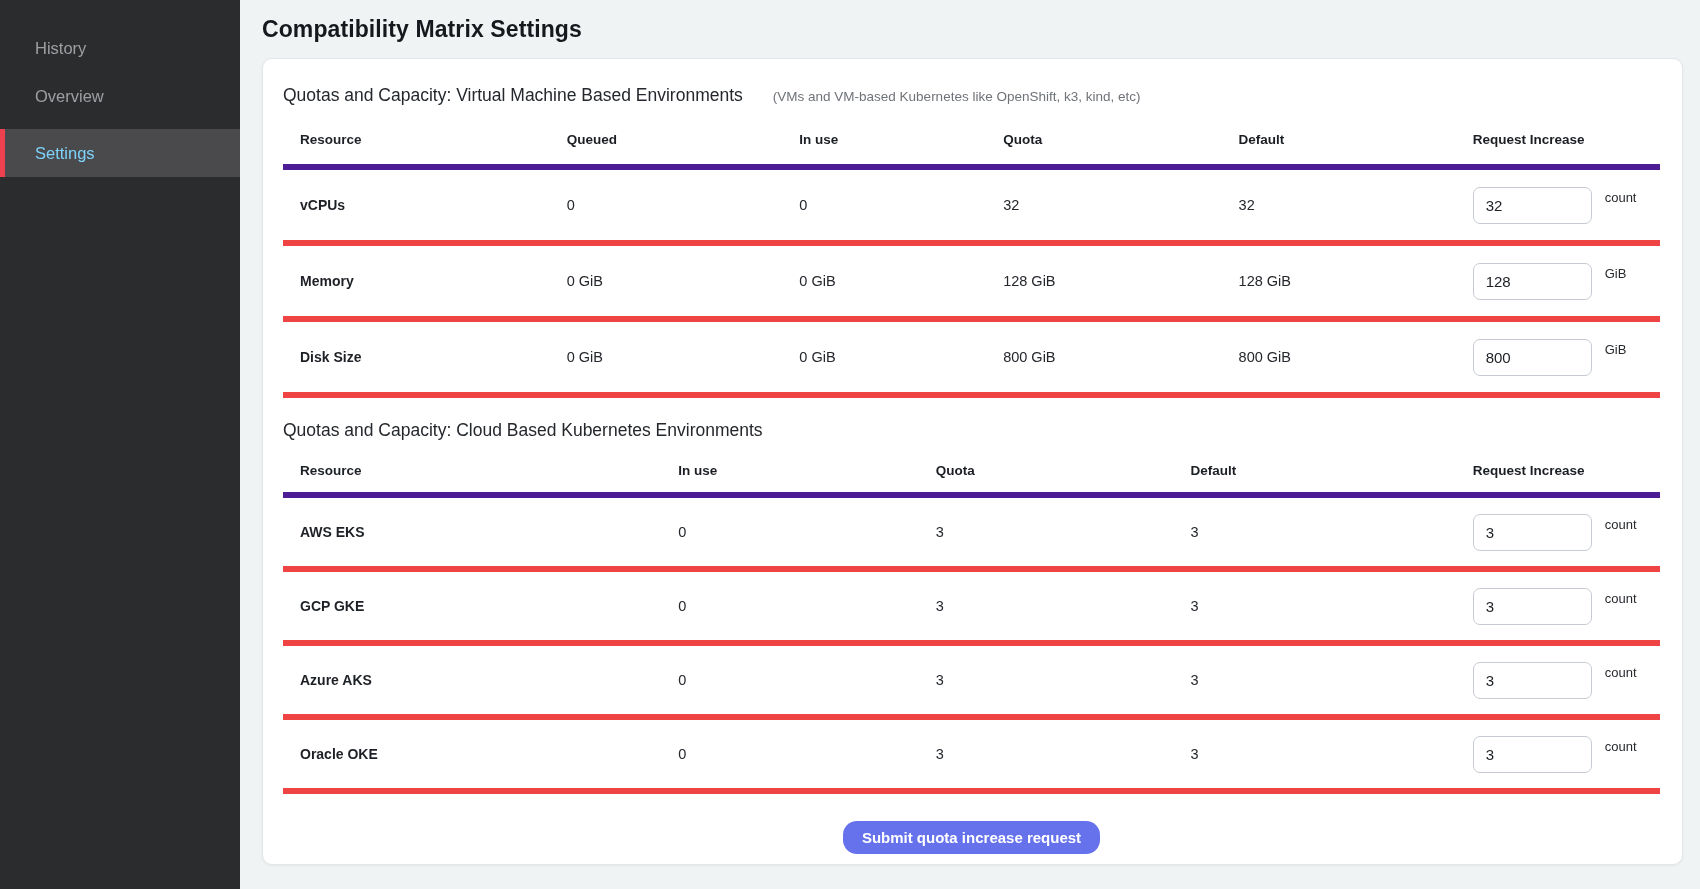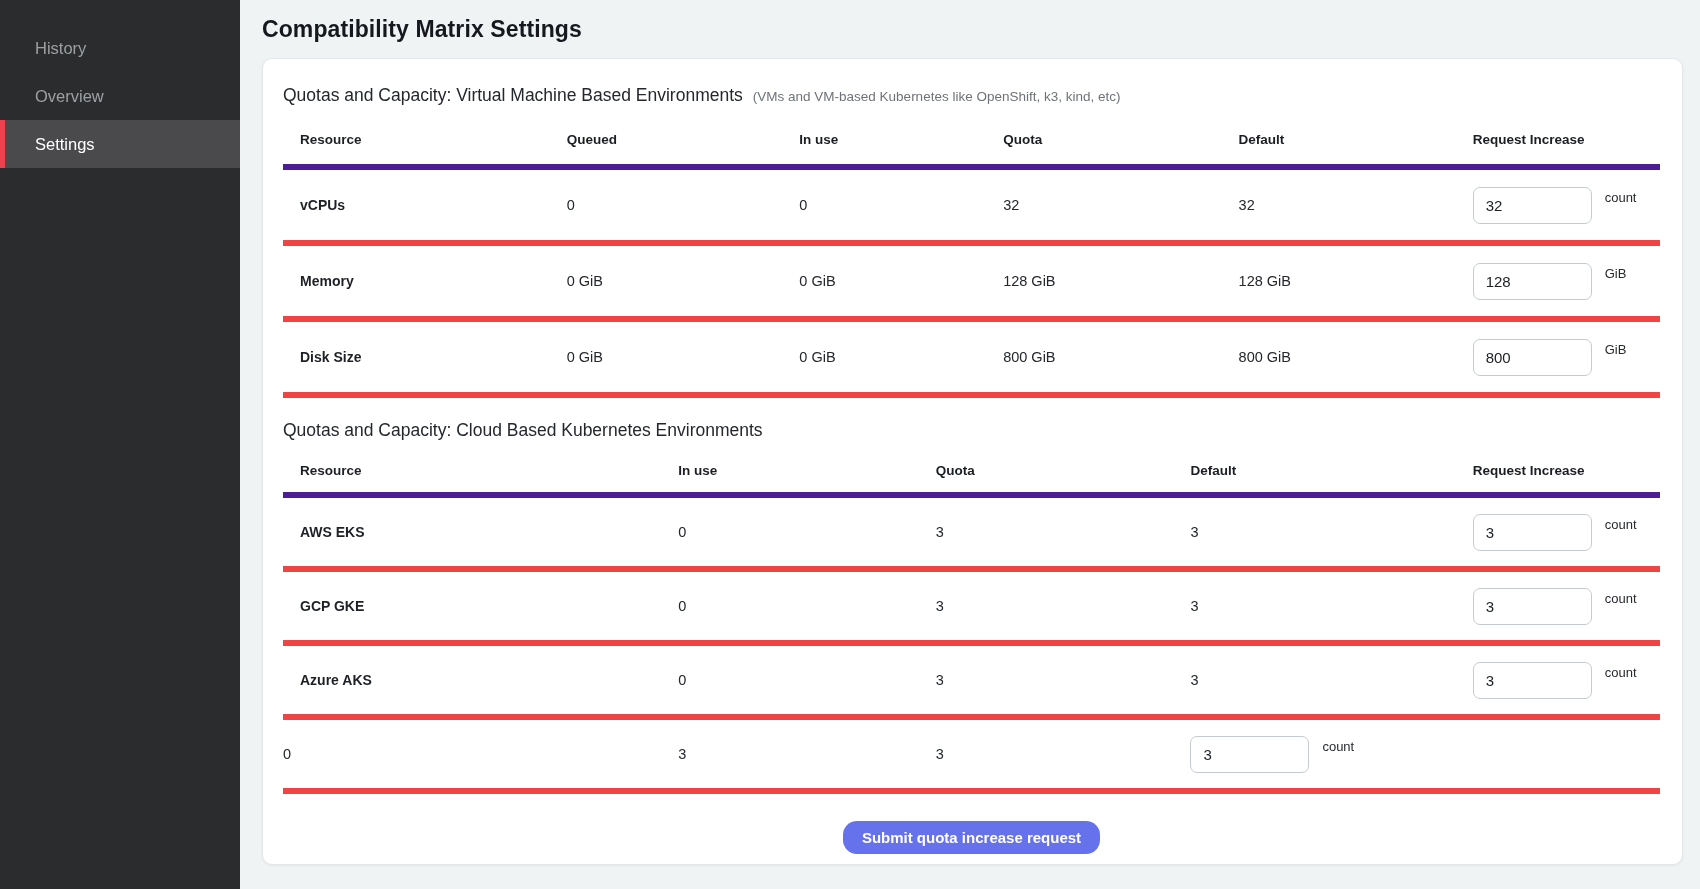--- a/index.html
+++ b/index.html
@@ -18,43 +18,44 @@
     background: var(--sidebar-bg, #2b2c2e);
     padding-top: 24px;
   }
   .nav-item {
     height: 48px; display: flex; align-items: center;
     padding-left: 30px; font-size: 16.5px;
     color: #9da0a3; cursor: pointer;
     border-left: 5px solid transparent;
   }
   .nav-item.active {
-    background: #4a4a4c; color: #ffffff;
+    background: #4a4a4c; color: #7dd3fc;
     border-left-color: var(--accent, #ee4150);
+    margin-top: 9px;
   }
 
   
   .main { flex: 1; padding: 8px 17px 0 22px; background: var(--main-bg, #eff3f4); }
   .page-title {
     margin: 8px 0 15px 0;
     font-size: 23px; font-weight: 700; color: #16181d;
     letter-spacing: 0.1px;
   }
   .card {
     background: #ffffff;
     border: 1px solid #e3e7ea;
     border-radius: 10px;
     box-shadow: 0 1px 3px rgba(20,30,40,0.05);
     height: 807px;
     padding: 22px 22px 20px 20px;
   }
 
   .section-header { display: flex; align-items: baseline; gap: 10px; padding: 4px 0 16px 0; }
   .section-title { font-size: 17.5px; font-weight: 400; color: #24272c; }
-  .section-subtitle { font-size: 13.5px; font-weight: 400; color: #6f7378; }
+  .section-subtitle { font-size: 13.5px; font-weight: 400; color: #6f7378; margin-left: 20px; }
 
   .tbl { width: 100%; }
   .tbl-header {
     display: grid; align-items: center;
     font-size: 13.5px; font-weight: 700; color: #1b1e23;
     padding: 10px 0 17px 0;
     border-bottom: 6px solid #4c1d95;
   }
   .tbl-row {
     display: grid; align-items: center;
@@ -211,20 +212,21 @@
             <div>0</div>
             <div>3</div>
             <div>3</div>
             <div class="req-cell">
               <input class="qty" type="text" value="3" style="">
               <span class="unit">count</span>
             </div>
           </div>
 
           <div class="tbl-row cols-5">
+            <div class="cell-resource">Oracle OKE</div>
             <div>0</div>
             <div>3</div>
             <div>3</div>
             <div class="req-cell">
               <input class="qty" type="text" value="3" style="">
               <span class="unit">count</span>
             </div>
           </div>
         </div>
       </section>

